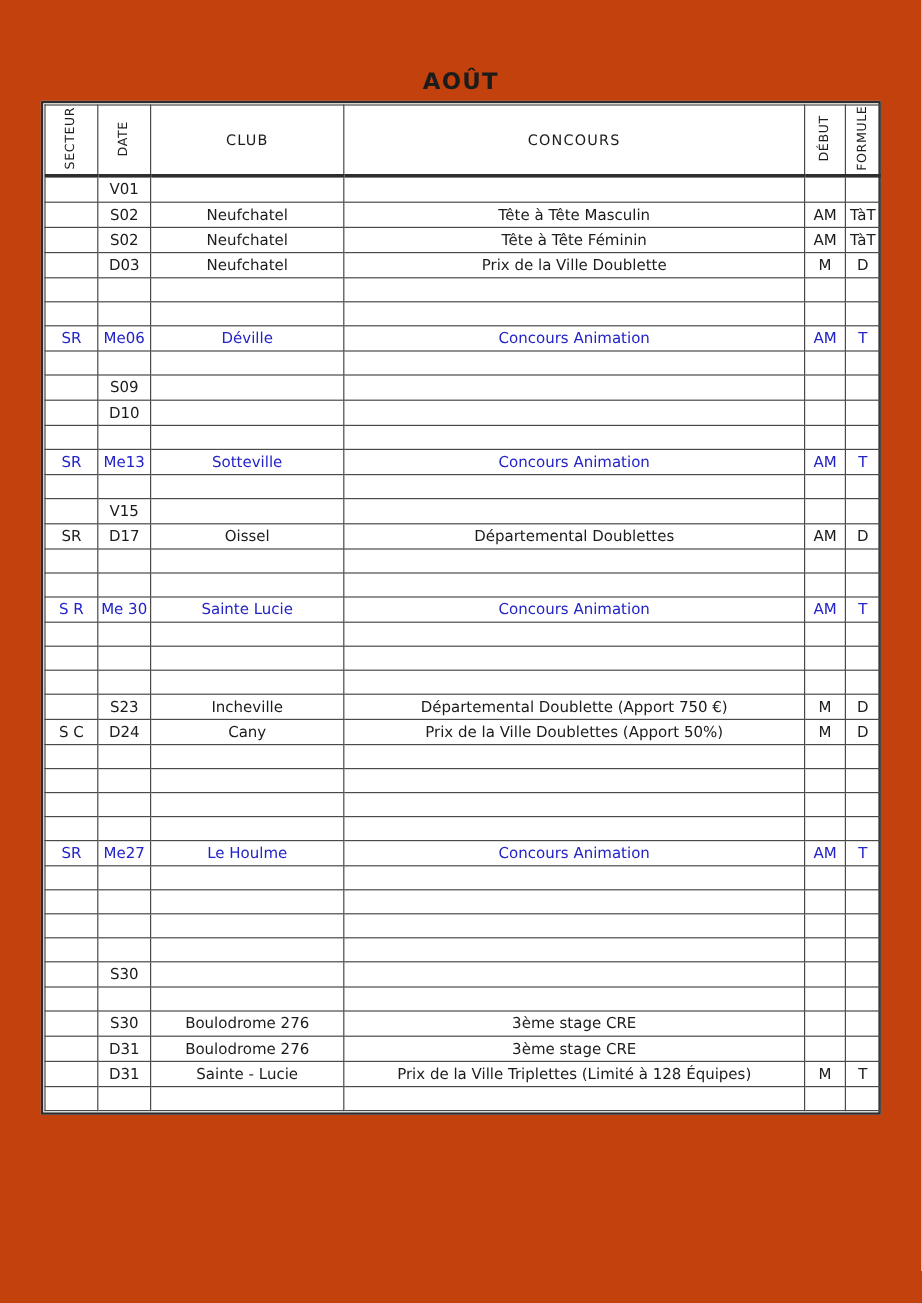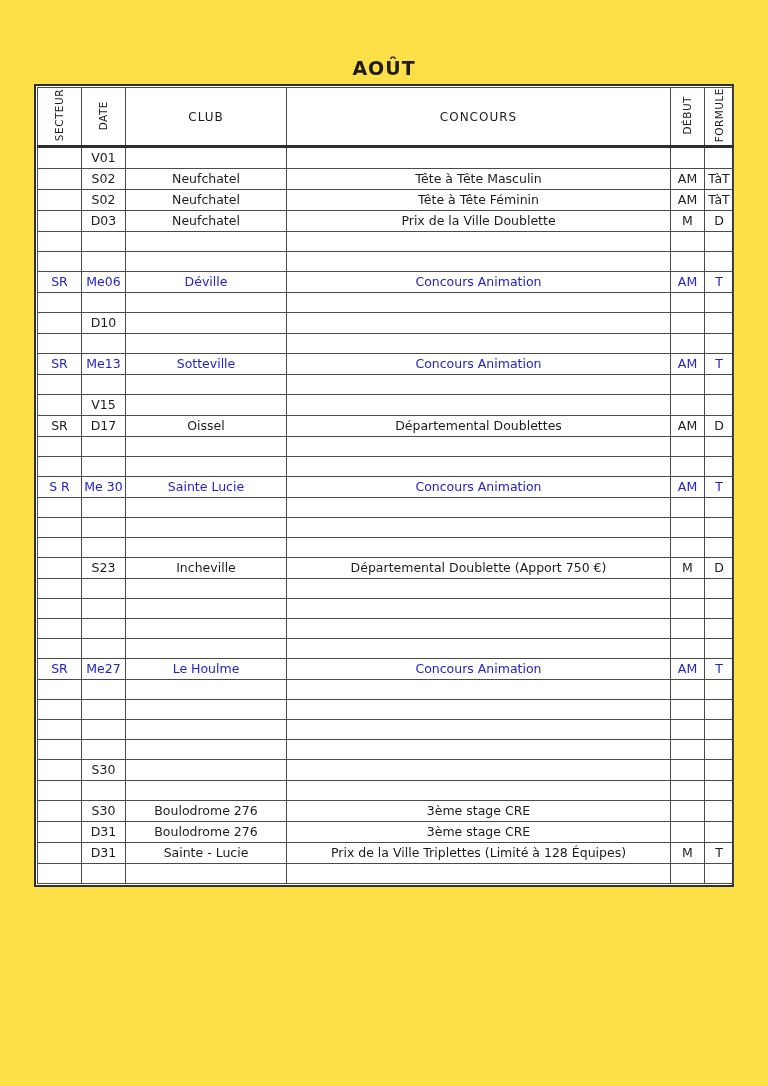--- a/index.html
+++ b/index.html
@@ -13,21 +13,21 @@
     margin: 0; padding: 0;
     width: 768px; height: 1086px;
     background: #ffffff;
     font-family: "DejaVu Sans", sans-serif;
     color: var(--text);
   }
   .page {
     position: relative;
     width: 768px; height: 1086px;
     overflow: hidden;
-    background: #fde047;
+    background: #c2410c;
   }
   .title {
     position: absolute;
     left: 0; top: 57px;
     width: 768px;
     text-align: center;
     font-size: 19px;
     font-weight: bold;
     letter-spacing: 1px;
   }
@@ -177,20 +177,28 @@
           <tr>
             <td></td>
             <td></td>
             <td></td>
             <td></td>
             <td></td>
             <td></td>
           </tr>
           <tr>
             <td></td>
+            <td>S09</td>
+            <td></td>
+            <td></td>
+            <td></td>
+            <td></td>
+          </tr>
+          <tr>
+            <td></td>
             <td>D10</td>
             <td></td>
             <td></td>
             <td></td>
             <td></td>
           </tr>
           <tr>
             <td></td>
             <td></td>
             <td></td>
@@ -276,20 +284,28 @@
             <td></td>
             <td></td>
             <td></td>
             <td></td>
           </tr>
           <tr>
             <td></td>
             <td>S23</td>
             <td>Incheville</td>
             <td>Départemental Doublette (Apport 750 €)</td>
+            <td>M</td>
+            <td>D</td>
+          </tr>
+          <tr>
+            <td>S C</td>
+            <td>D24</td>
+            <td>Cany</td>
+            <td>Prix de la Ville Doublettes (Apport 50%)</td>
             <td>M</td>
             <td>D</td>
           </tr>
           <tr>
             <td></td>
             <td></td>
             <td></td>
             <td></td>
             <td></td>
             <td></td>

